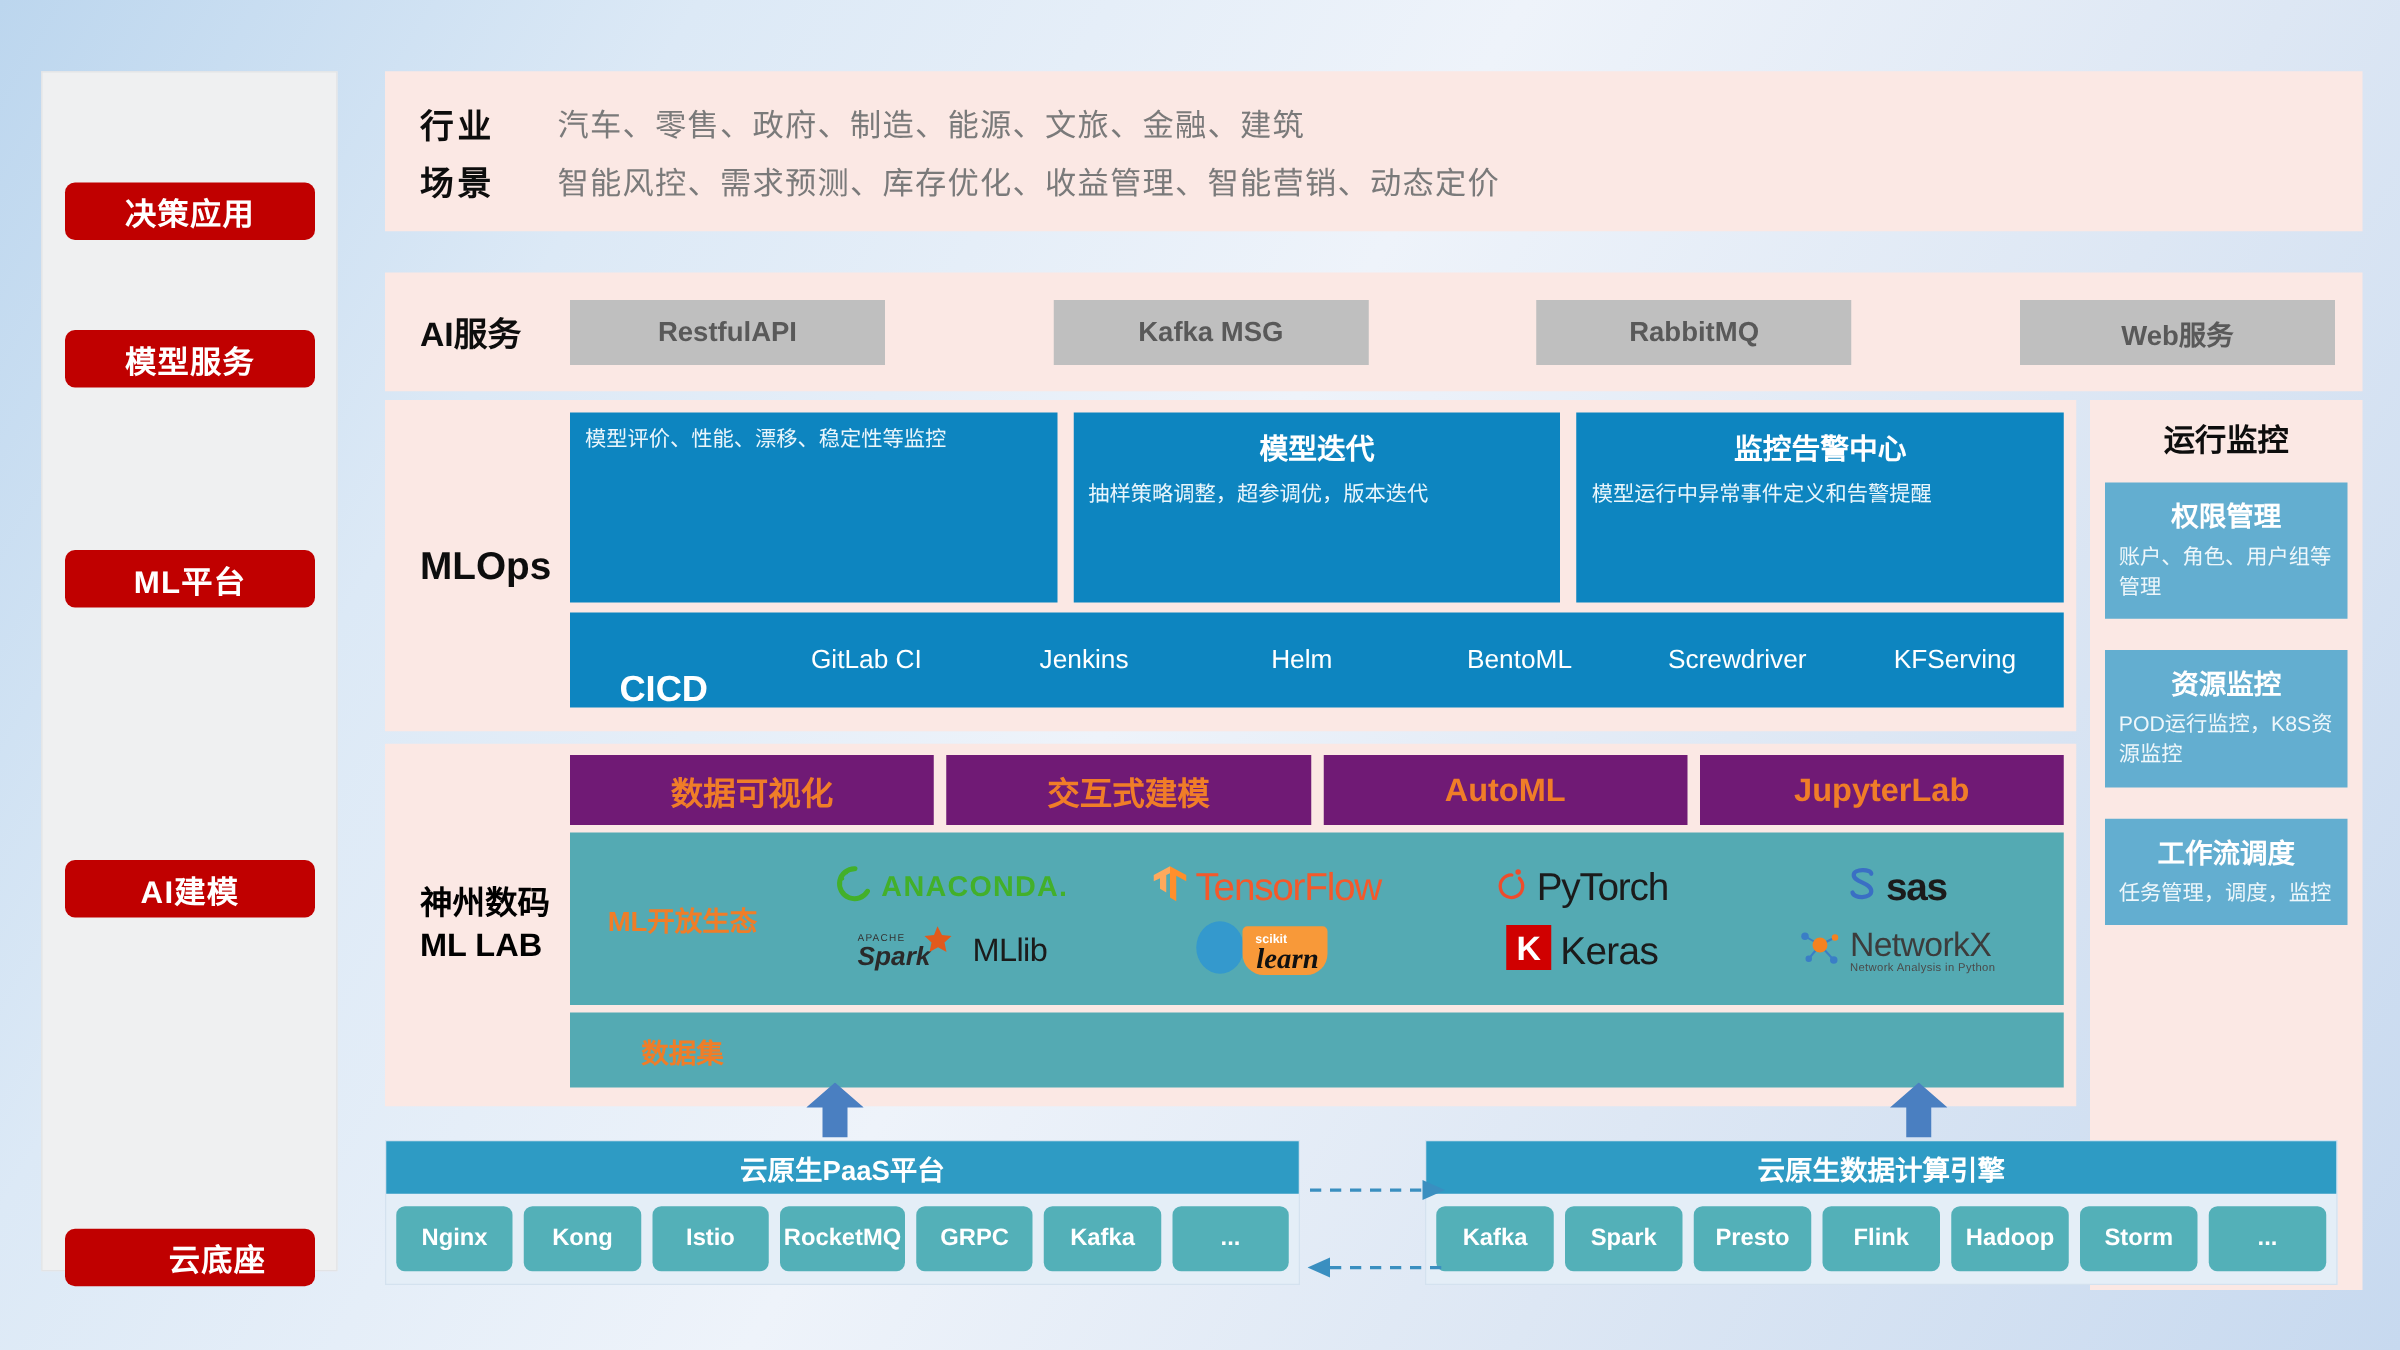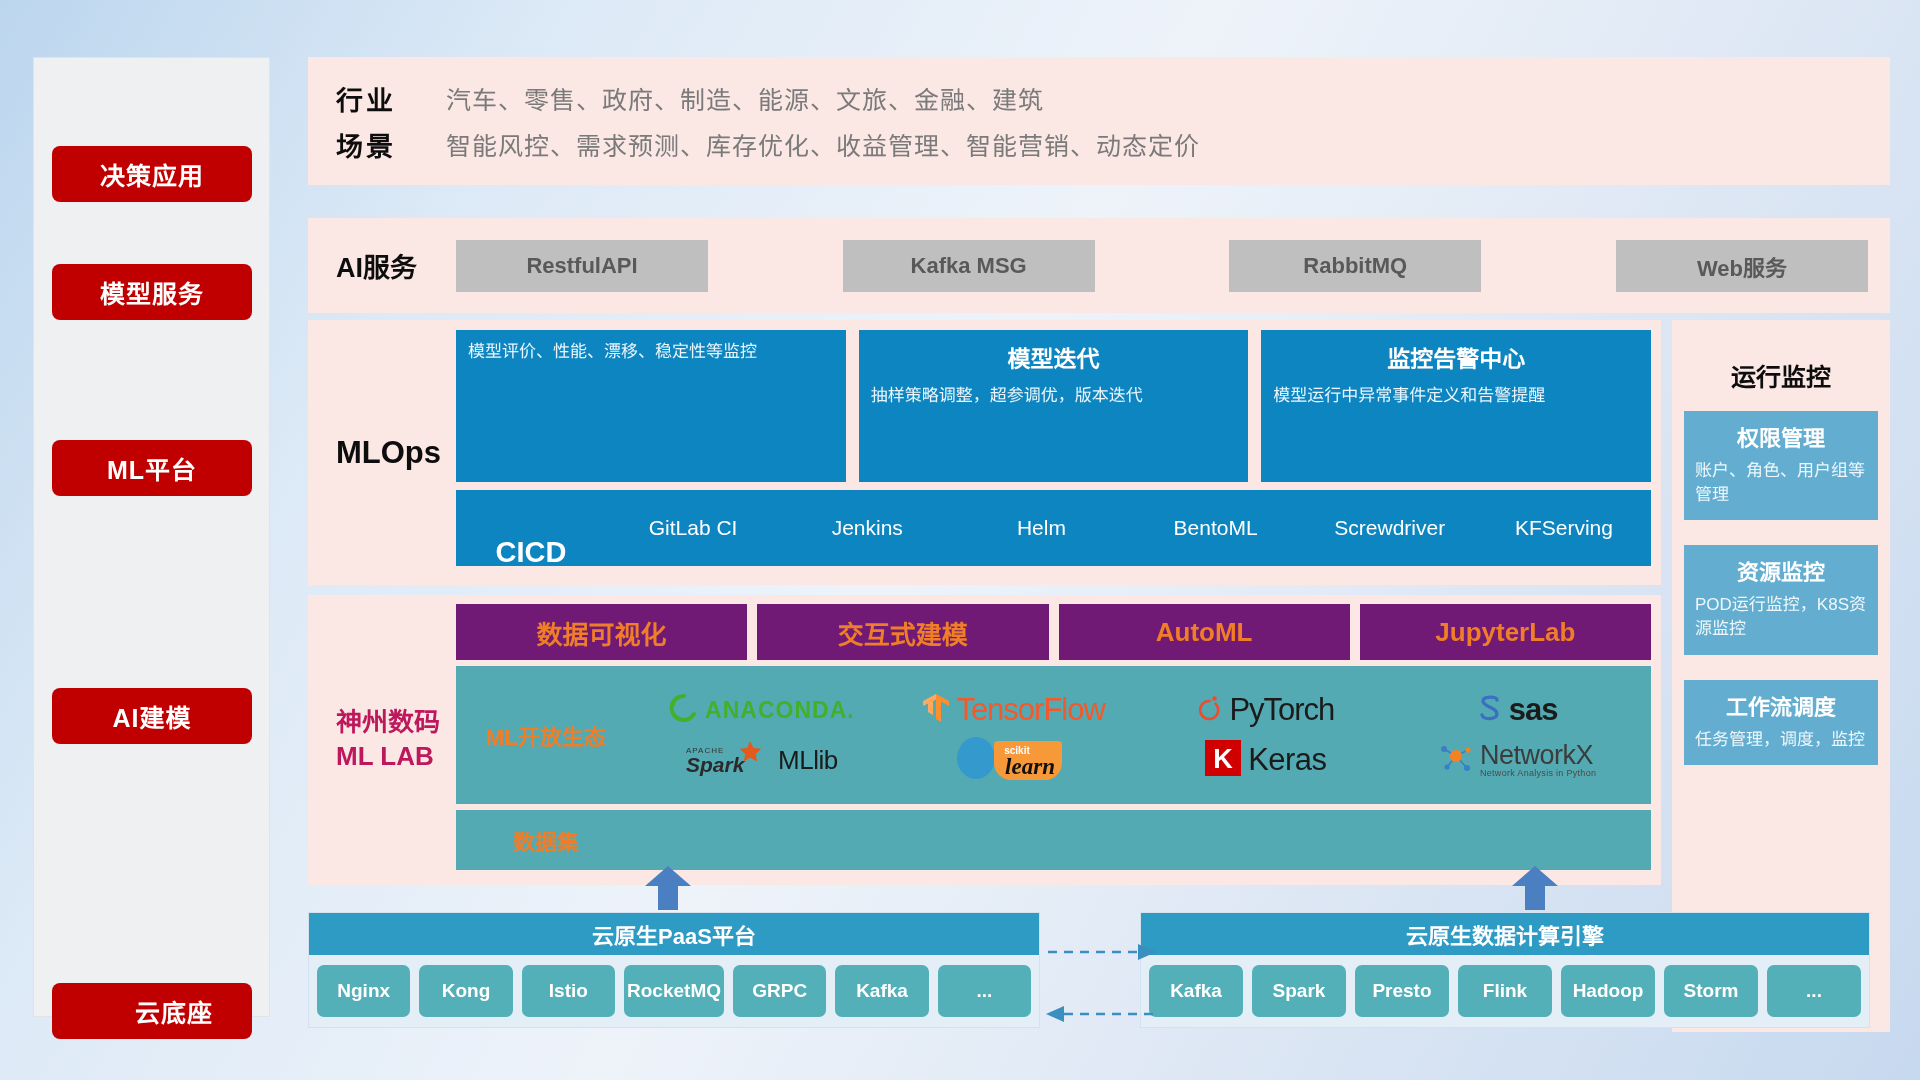--- a/index.html
+++ b/index.html
@@ -13,21 +13,21 @@
   .page { position: relative; width: 1920px; height: 1080px; }
 
   
   .rail {
     position: absolute; left: 33px; top: 57px;
     width: 237px; height: 960px;
     background: #eff0f1;
     border: 1px solid #e2e3e5;
   }
   .rail-pill {
-    position: absolute; left: 18px; width: 200px; height: 56px;
+    position: absolute; left: 18px; width: 200px; height: 46px;
     background: #c00000; border-radius: 8px;
     color: #ffffff; font-size: 25px; font-weight: bold;
     display: flex; align-items: center; justify-content: center;
     letter-spacing: 1px;
   }
   .rail-pill.p0 { top: 88px; }
   .rail-pill.p1 { top: 206px; }
   .rail-pill.p2 { top: 382px; }
   .rail-pill.p3 { top: 630px; }
   .rail-pill.p4 { top: 925px; padding-left: 44px; }
@@ -80,34 +80,34 @@
   .cicd .title { width: 150px; text-align: center; font-size: 29px; font-weight: bold; margin-top: 48px; }
   .cicd .tools { flex: 1; display: flex; }
   .cicd .tools span {
     flex: 1; text-align: center; font-size: 21px; line-height: 1.15;
     padding: 0 4px; word-break: break-all;
   }
 
   
   .band-mon { left: 1672px; top: 320px; width: 218px; height: 712px;
               padding: 12px 12px 0 12px; }
-  .mon-title { text-align: center; font-size: 25px; font-weight: bold; color: #0d0d0d; margin-bottom: 18px; margin-top: 25px; }
+  .mon-title { text-align: center; font-size: 25px; font-weight: bold; color: #0d0d0d; margin-bottom: 18px; }
   .mon-card {
     background: #63aed0; color: #fff; margin-bottom: 25px; padding: 9px 11px 13px 11px;
   }
   .mon-card .t { font-size: 22px; font-weight: bold; text-align: center; margin-bottom: 7px; }
   .mon-card .d { font-size: 17px; line-height: 1.42; color: #eef7fb; }
 
   
   .band-lab { left: 308px; top: 595px; width: 1353px; height: 290px;
               display: flex; align-items: stretch; }
   .lab-label {
     width: 120px; margin-left: 28px; display: flex; flex-direction: column;
     align-items: flex-start; justify-content: center;
-    font-size: 26px; font-weight: bold; color: #be185d; line-height: 1.3;
+    font-size: 26px; font-weight: bold; color: #000000; line-height: 1.3;
   }
   .lab-right { flex: 1; padding: 9px 10px 9px 0; display: flex; flex-direction: column; gap: 6px; }
   .lab-tools { display: flex; gap: 10px; height: 56px; }
   .lab-tool {
     flex: 1; background: #701a75; display: flex; align-items: center; justify-content: center;
     color: #f07d28; font-size: 26px; font-weight: bold;
   }
   .lab-eco { height: 138px; background: #54aab3; display: flex; align-items: center; }
   .lab-eco .eco-label {
     width: 180px; text-align: center; color: #f07d28; font-size: 22px; font-weight: bold;

